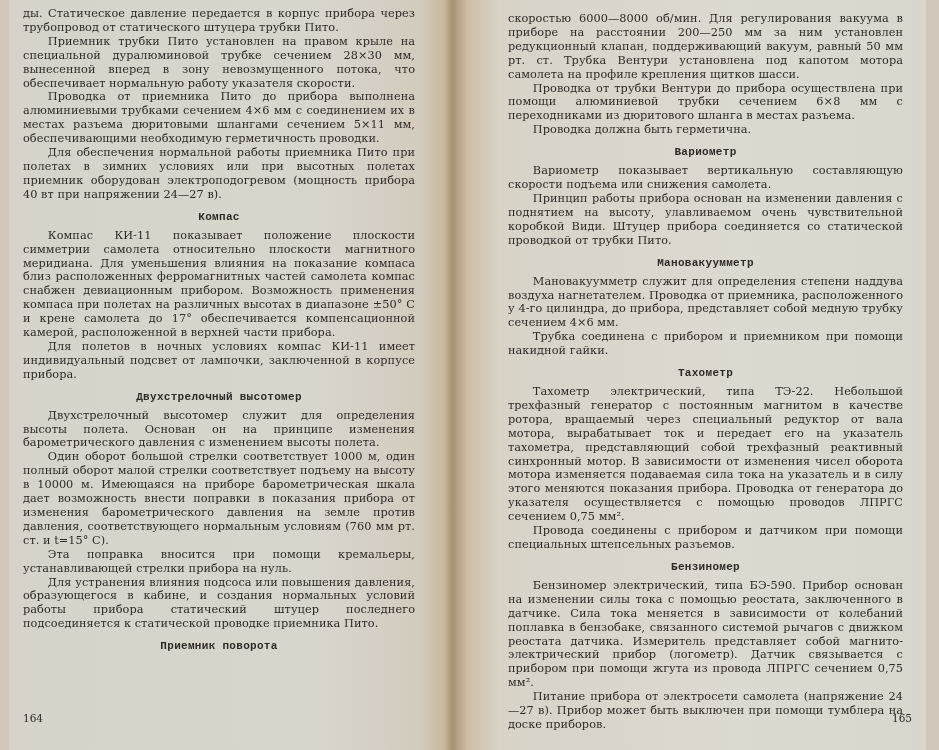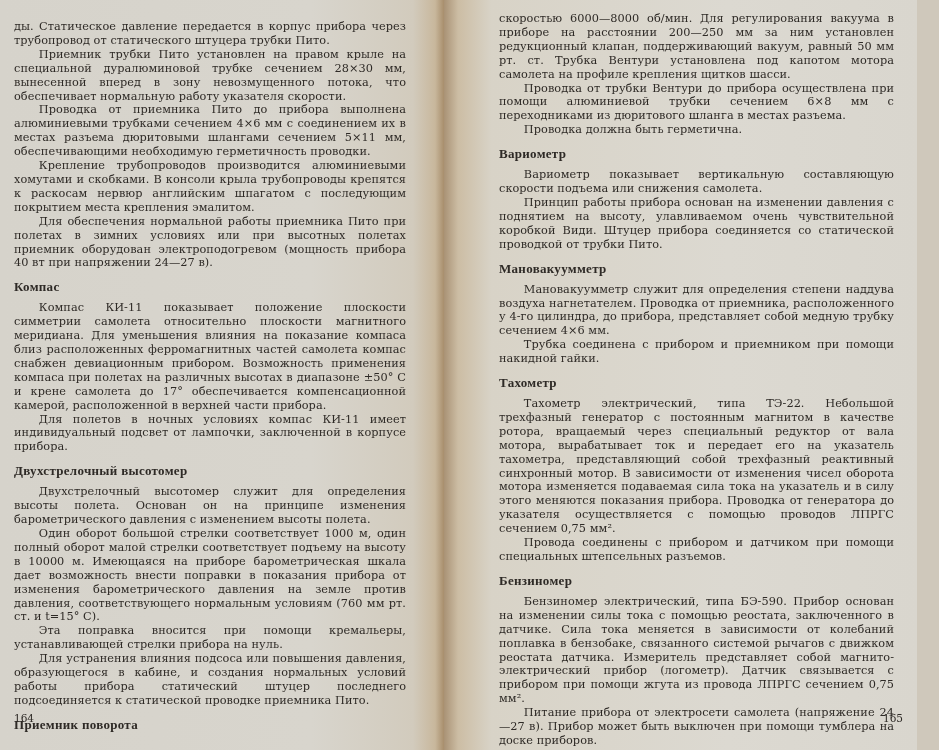--- a/index.html
+++ b/index.html
@@ -1,38 +1,37 @@
 <!DOCTYPE html>
 <html><head>
 <meta charset="utf-8">
 <style>
   html, body { margin:0; padding:0; }
   body { width:939px; height:750px; overflow:hidden; background:#cfc8bb; font-family:"DejaVu Serif", serif; }
   .spread { position:relative; width:939px; height:750px; display:flex; }
   .page { position:relative; height:750px; box-sizing:border-box; color:#2e2a26; overflow:hidden; }
-  .page.left { width:444px; background:linear-gradient(90deg,#d6d3cb 0%,#d8d5cd 70%,#d2cbbd 93%,#c8b79c 98%,#a88e6c 100%); padding:20px 38px 0 14px; }
+  .page.left { width:444px; background:linear-gradient(90deg,#d6d3cb 0%,#d8d5cd 70%,#d2cbbd 93%,#c8b79c 98%,#a88e6c 100%); padding:7px 38px 0 14px;margin-left:9px; }
   .page.right { width:473px; background:linear-gradient(90deg,#a99275 0%,#ccbda4 3%,#d8d3c7 10%,#dcd9d1 60%,#d9d6ce 100%); padding:12px 23px 0 55px; }
   .spine { position:absolute; left:465px; top:0; width:4px; height:750px; background:linear-gradient(90deg,#9a7f5e,#6f5a40,#9a7f5e); }
   p { margin:0; font-size:11.3px; line-height:13.9px; text-align:justify; text-indent:2.2em; letter-spacing:0.05px; }
   p.noindent { text-indent:0; }
-  h3 { margin:9px 0 6px 0; font-size:13px; font-weight:bold; letter-spacing:0.3px; font-family:Liberation Serif, serif; }
+  h3 { margin:9px 0 6px 0; font-size:11px; font-weight:bold; text-align:center; letter-spacing:0.3px; font-family:Liberation Mono, monospace; }
   .folio { position:absolute; bottom:26px; font-size:10.5px; font-family:"DejaVu Serif", serif; }
   .left .folio { left:14px; }
   .right .folio { right:14px;text-align:center; }
 </style>
 </head>
 <body>
 
 <div class="spread">
   <div class="page left">
     <div id="left-body">
         <p class="noindent">ды. Статическое давление передается в корпус прибора через трубопровод от статического штуцера трубки Пито.</p>
         <p>Приемник трубки Пито установлен на правом крыле на специальной дуралюминовой трубке сечением 28×30 мм, вынесенной вперед в зону невозмущенного потока, что обеспечивает нормальную работу указателя скорости.</p>
         <p>Проводка от приемника Пито до прибора выполнена алюминиевыми трубками сечением 4×6 мм с соединением их в местах разъема дюритовыми шлангами сечением 5×11 мм, обеспечивающими необходимую герметичность проводки.</p>
-        <p>Крепление трубопроводов производится алюминиевыми хомутами и скобками. В консоли крыла трубопроводы крепятся к раскосам нервюр английским шпагатом с последующим покрытием места крепления эмалитом.</p>
         <p>Для обеспечения нормальной работы приемника Пито при полетах в зимних условиях или при высотных полетах приемник оборудован электроподогревом (мощность прибора 40 вт при напряжении 24—27 в).</p>
         <h3>Компас</h3>
         <p>Компас КИ-11 показывает положение плоскости симметрии самолета относительно плоскости магнитного меридиана. Для уменьшения влияния на показание компаса близ расположенных ферромагнитных частей самолета компас снабжен девиационным прибором. Возможность применения компаса при полетах на различных высотах в диапазоне ±50° С и крене самолета до 17° обеспечивается компенсационной камерой, расположенной в верхней части прибора.</p>
         <p>Для полетов в ночных условиях компас КИ-11 имеет индивидуальный подсвет от лампочки, заключенной в корпусе прибора.</p>
         <h3>Двухстрелочный высотомер</h3>
         <p>Двухстрелочный высотомер служит для определения высоты полета. Основан он на принципе изменения барометрического давления с изменением высоты полета.</p>
         <p>Один оборот большой стрелки соответствует 1000 м, один полный оборот малой стрелки соответствует подъему на высоту в 10000 м. Имеющаяся на приборе барометрическая шкала дает возможность внести поправки в показания прибора от изменения барометрического давления на земле против давления, соответствующего нормальным условиям (760 мм рт. ст. и t=15° С).</p>
         <p>Эта поправка вносится при помощи кремальеры, устанавливающей стрелки прибора на нуль.</p>
         <p>Для устранения влияния подсоса или повышения давления, образующегося в кабине, и создания нормальных условий работы прибора статический штуцер последнего подсоединяется к статической проводке приемника Пито.</p>
         <h3>Приемник поворота</h3>

